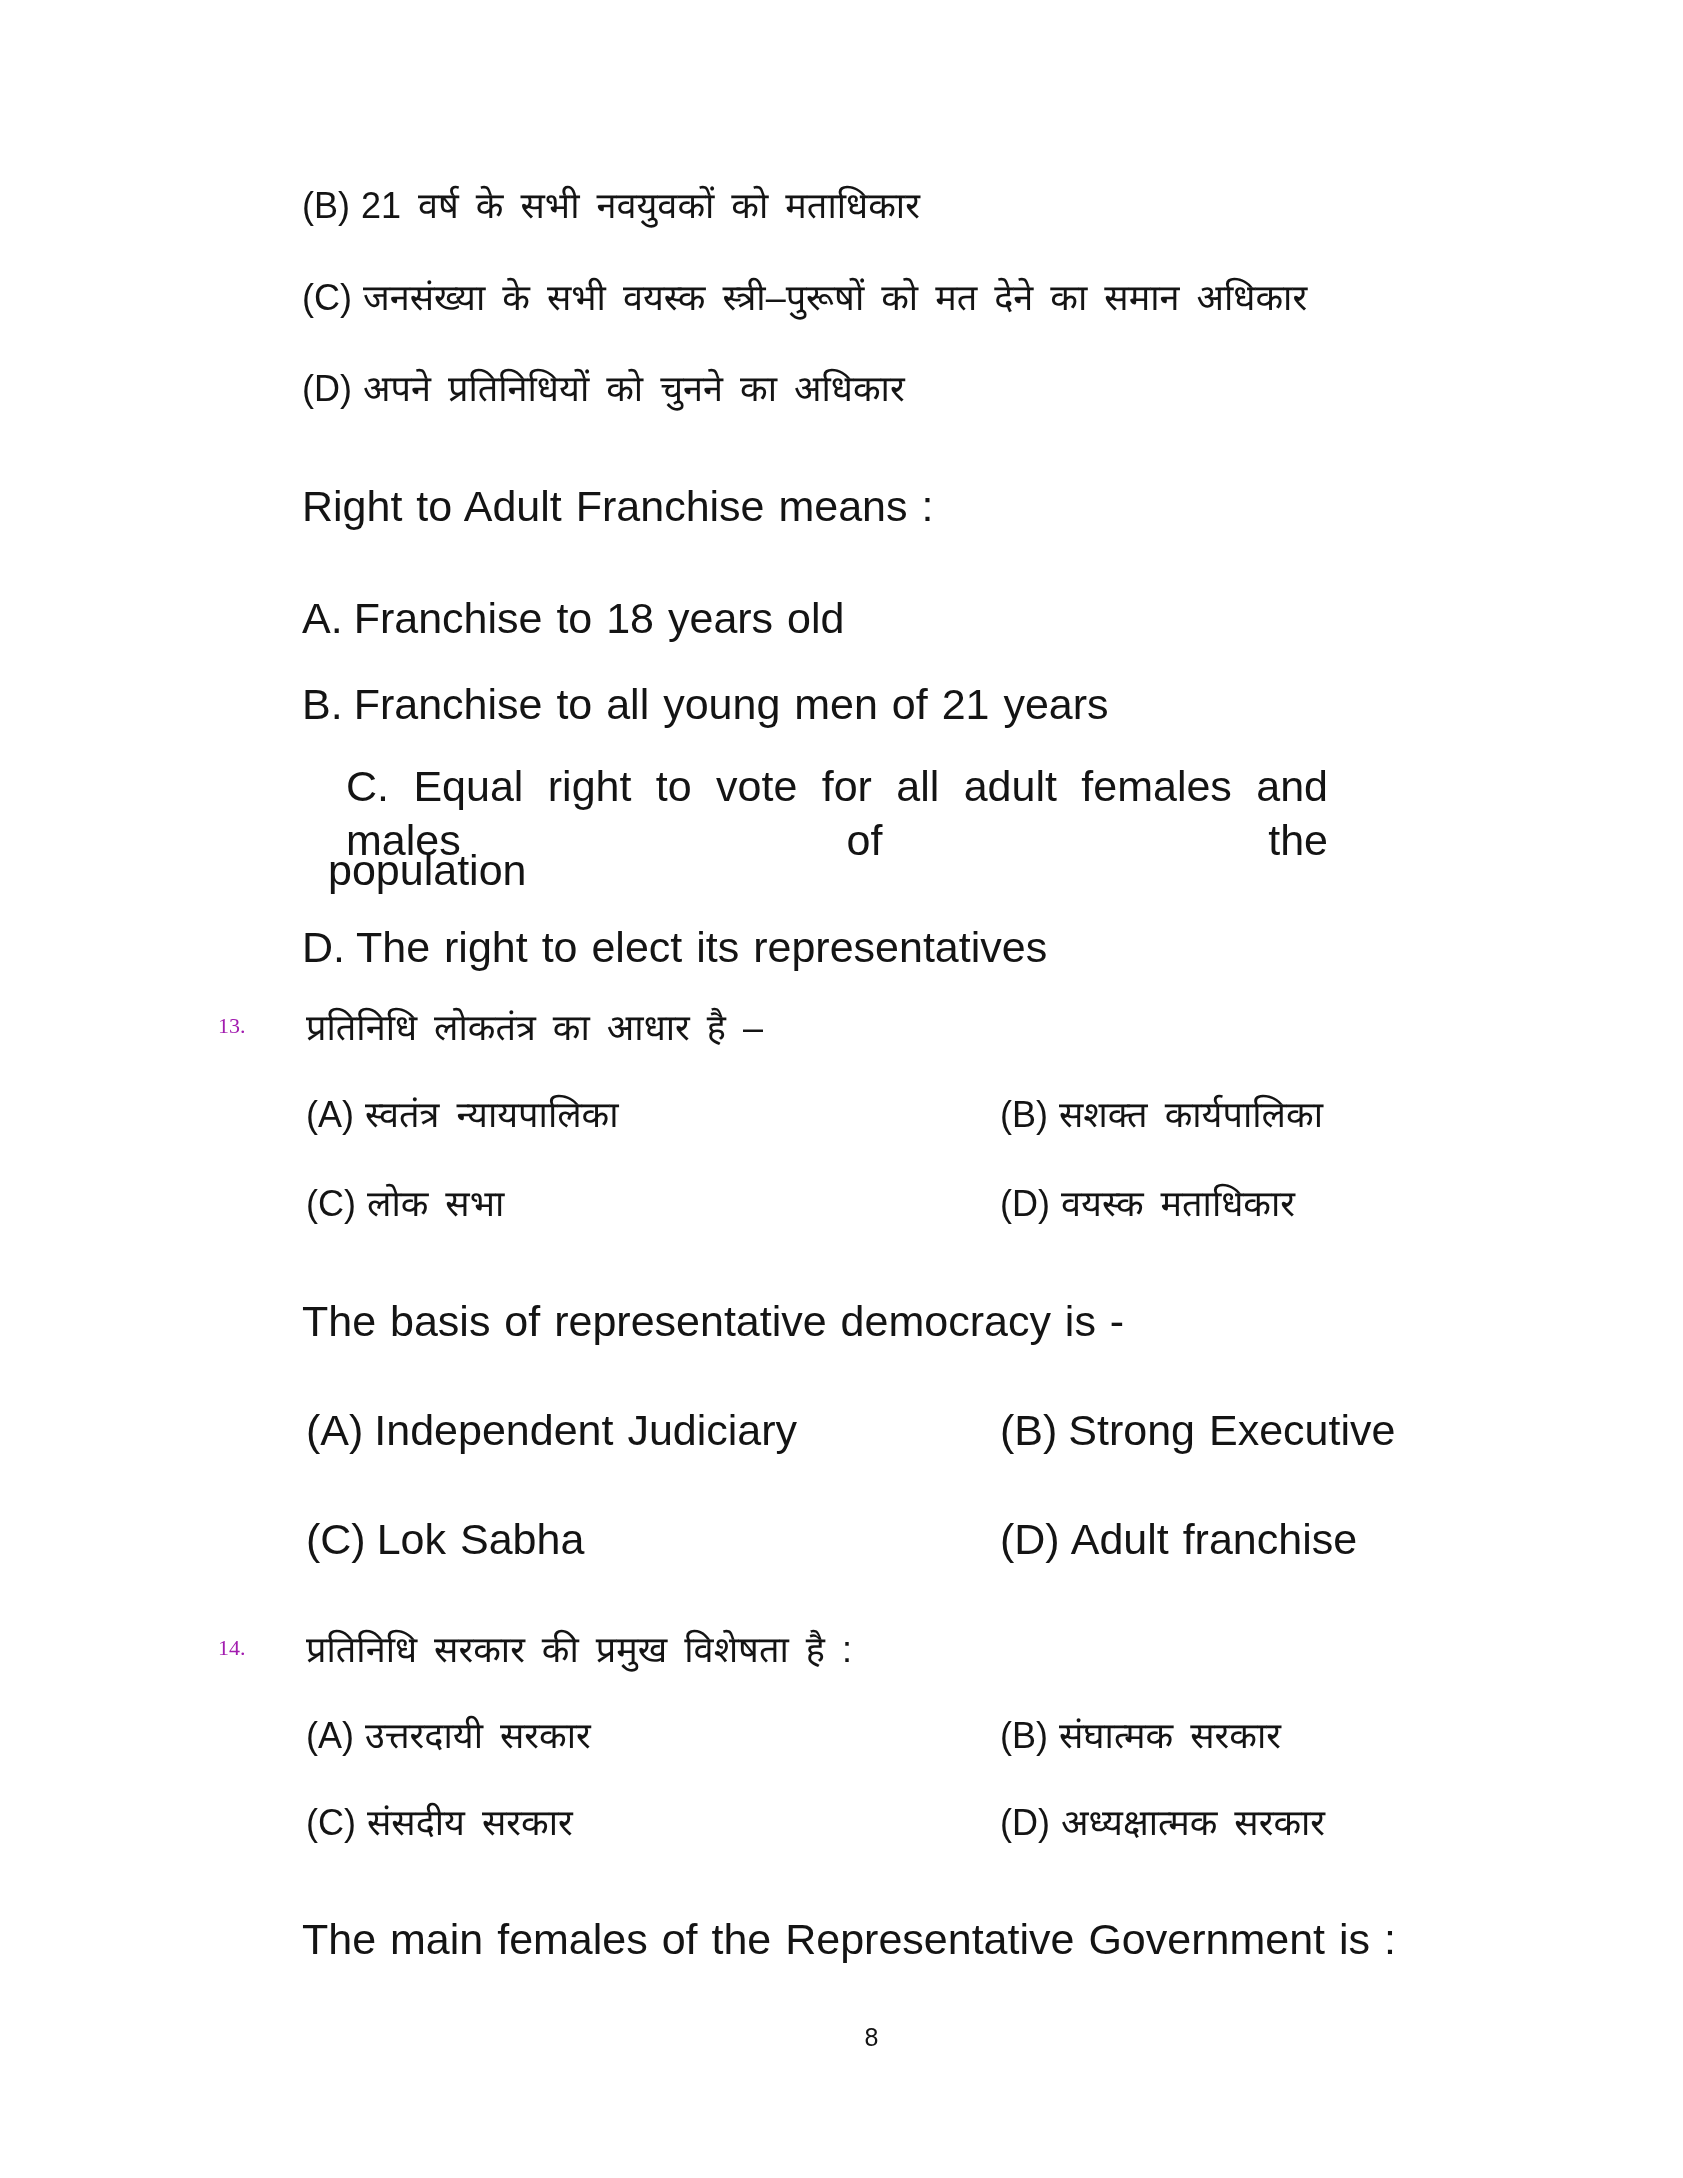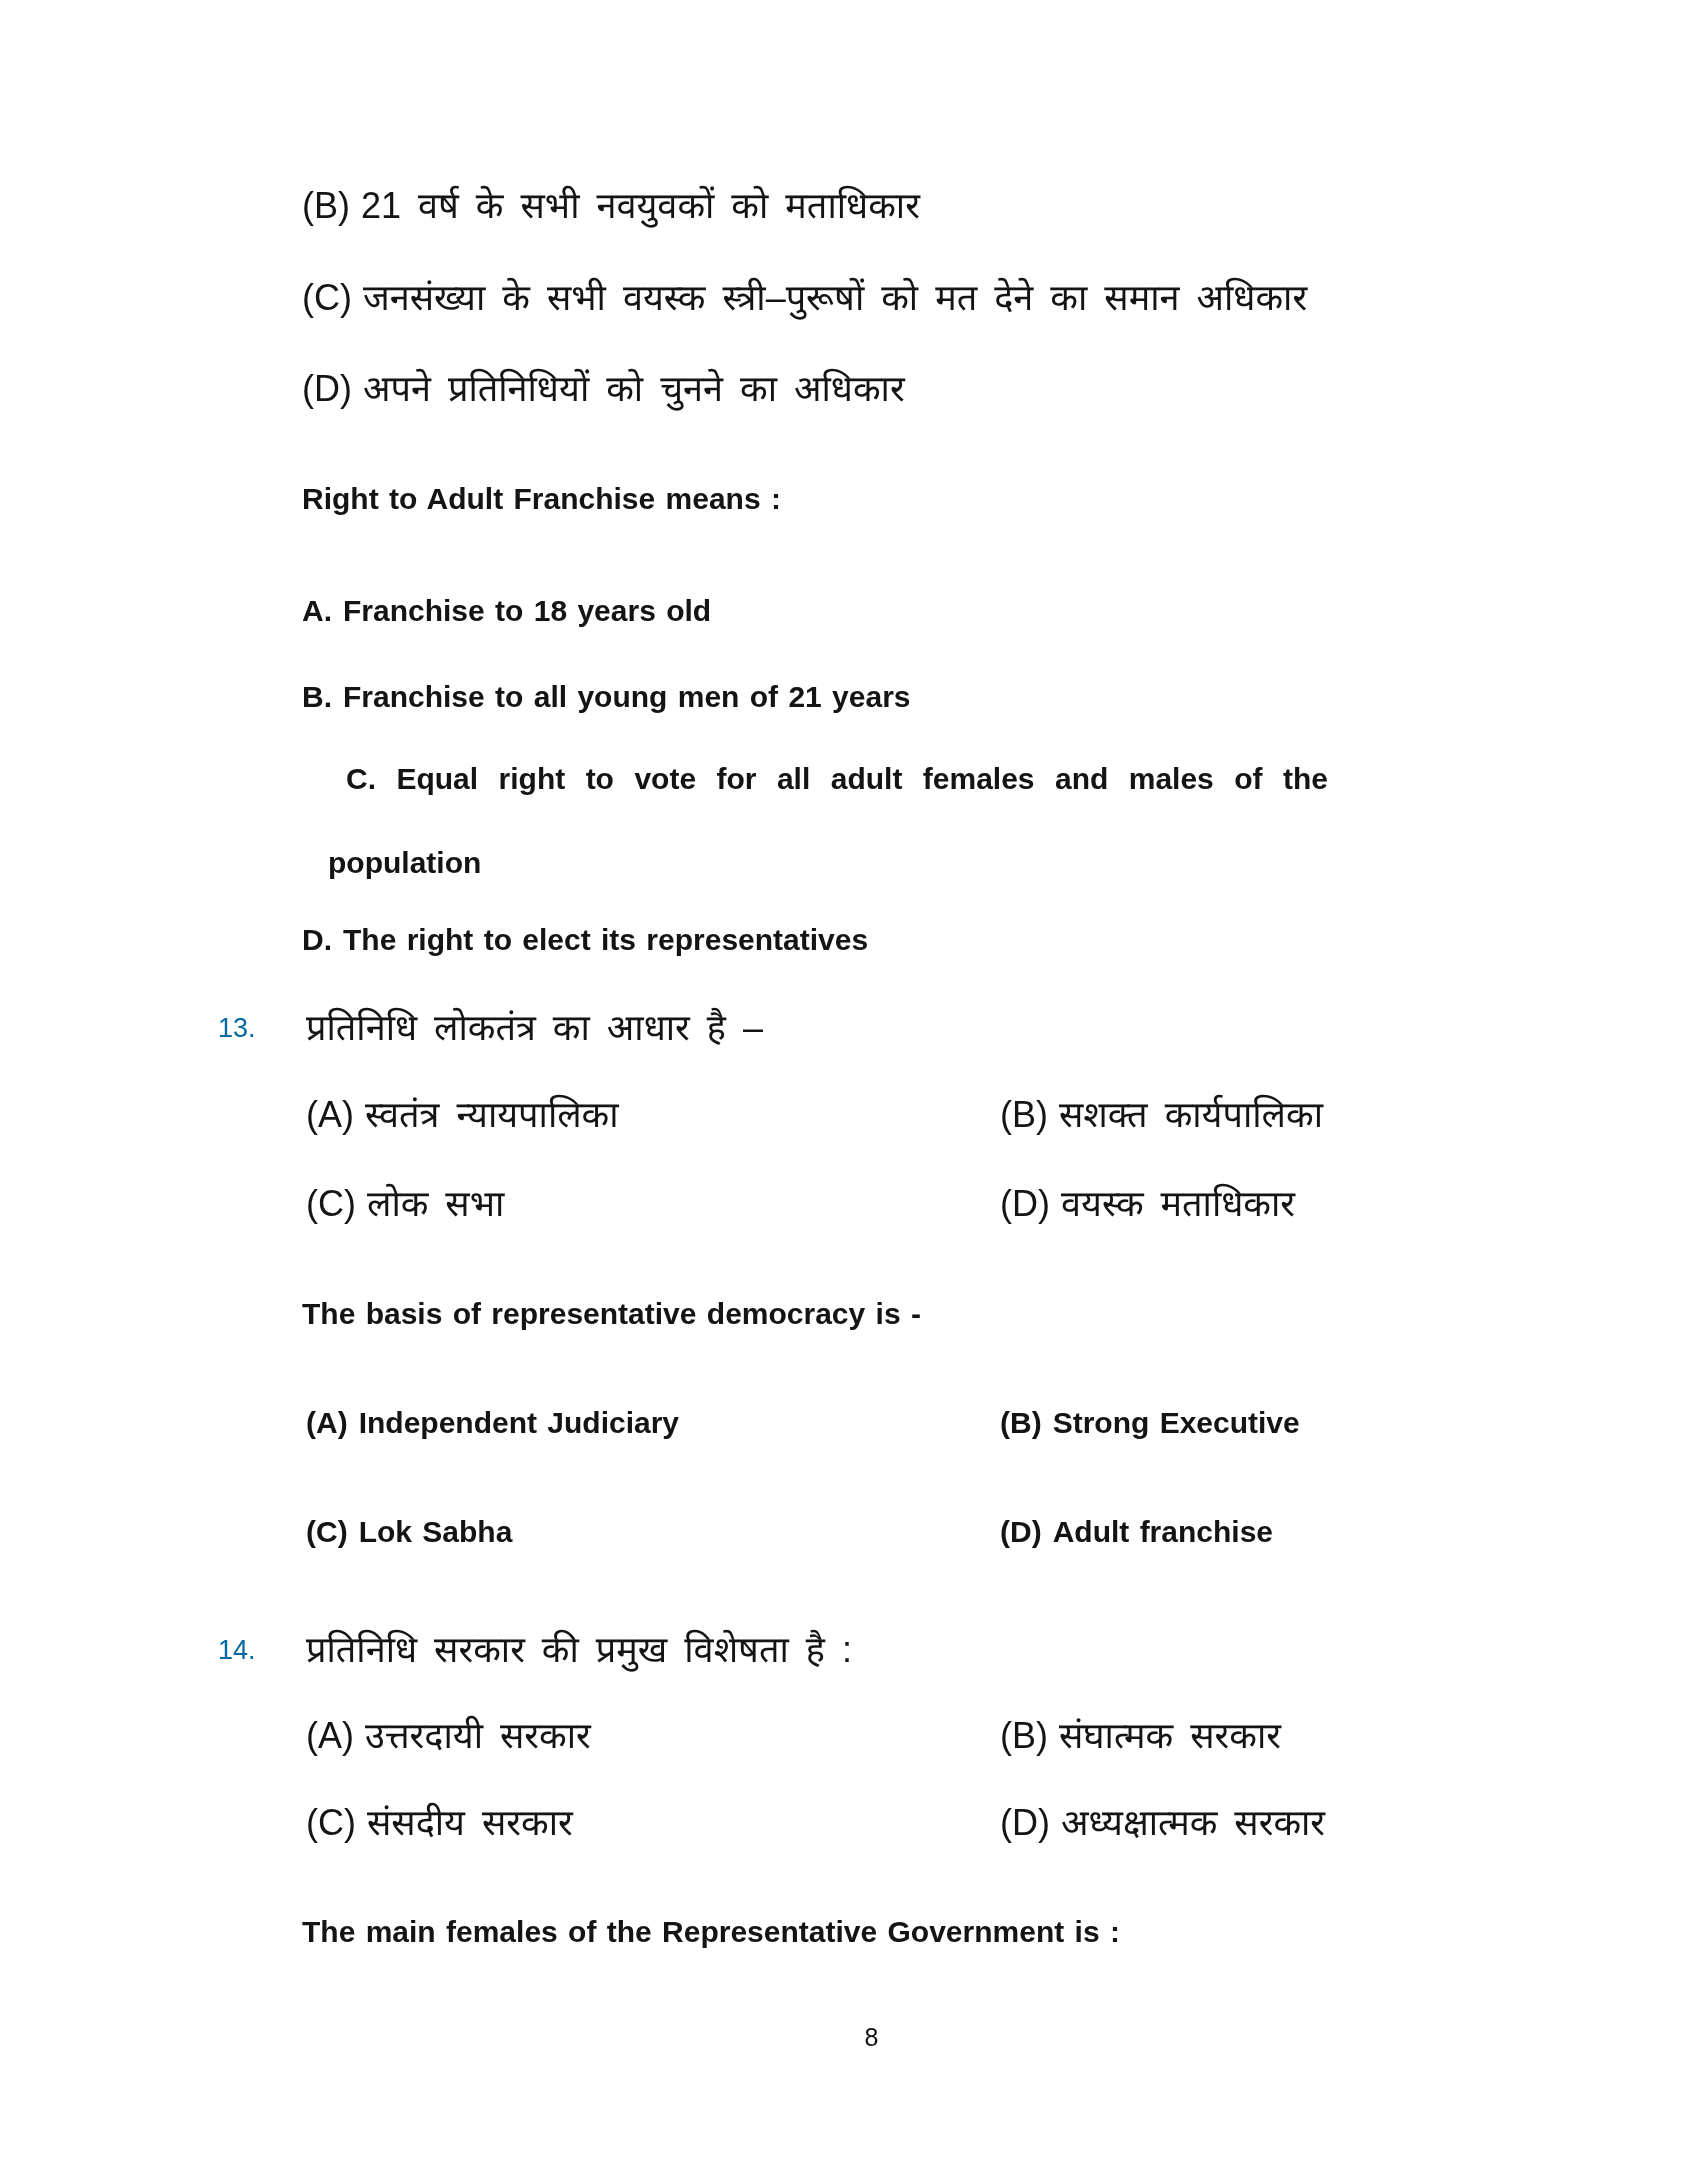--- a/index.html
+++ b/index.html
@@ -32,32 +32,32 @@
   }
   .c1 { left: 306px; }
   .c2 { left: 1000px; }
   .qn { left: 218px; }
   .hi {
     font-size: 36px;
     word-spacing: 7px;
     color: #141414;
   }
   .en {
-    font-size: 30px;
+    font-size: 43px;
     word-spacing: 2px;
     color: #141414;
-    font-weight: bold;
   }
   .optlabel { display: inline-block; }
   .opttext  { display: inline-block; margin-left: 11px; }
   .qnum {
-    font-size: 27px;
+    font-size: 22px;
     position: relative;
     top: 7px;
-    color: #0369a1;
+    color: #a21caf;
+    font-family: Liberation Serif, serif;
   }
   .wrapline {
     white-space: normal;
     text-align: justify;
     text-align-last: justify;
     margin-left: 44px;
   }
   .pagenum {
     font-size: 25px;
     color: #141414;

